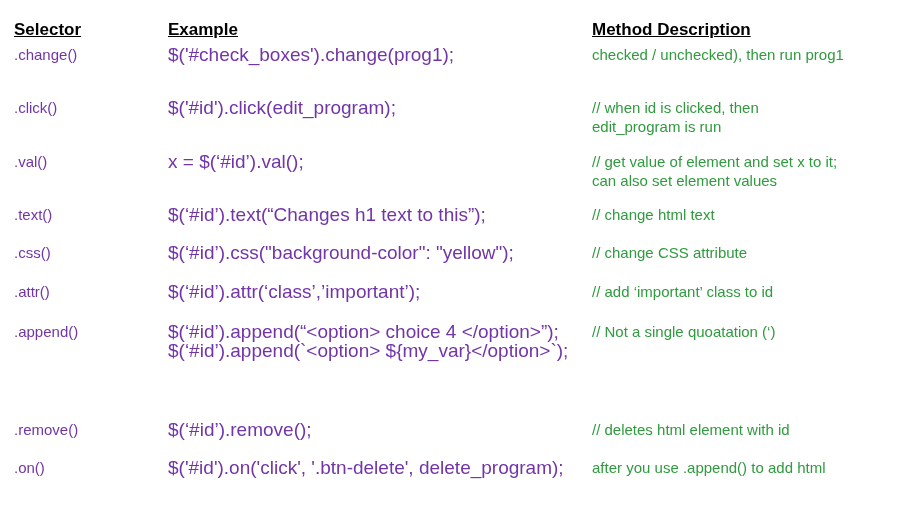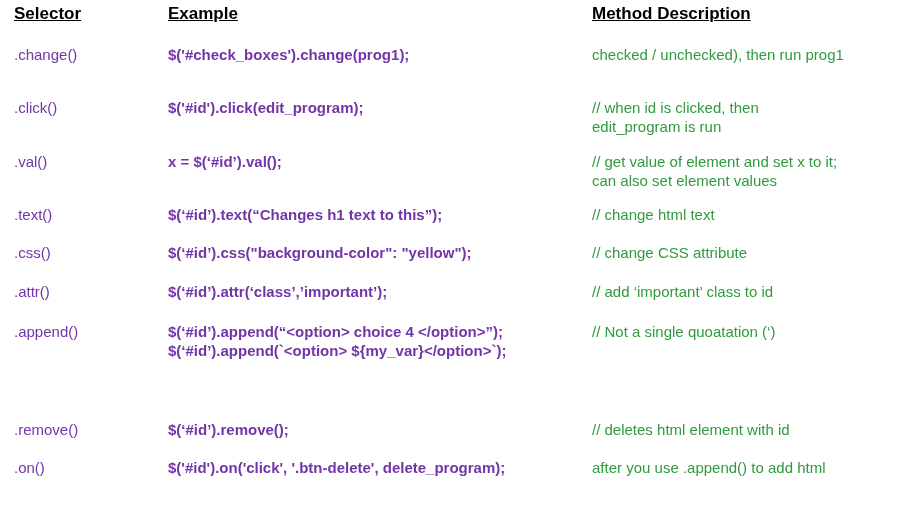--- a/index.html
+++ b/index.html
@@ -29,37 +29,37 @@
 
   
   .header-row { position: absolute; left: 0; top: 4px; right: 0; height: 26px; }
   .hdr {
     color: #000000;
     font-size: 17px;
     font-weight: bold;
     text-decoration: underline;
     white-space: nowrap;
     line-height: 20px;
+    margin-top: 16px;
   }
 
   
   .row { position: absolute; left: 0; right: 0; }
 
   .sel {
     color: #7235A8;
     font-size: 15px;
     line-height: 19px;
     white-space: nowrap;
   }
   .ex {
     color: #7235A8;
-    font-size: 15px;
+    font-size: 19px;
     line-height: 19px;
     white-space: nowrap;
-    font-weight: bold;
   }
   .desc {
     color: #2F9B3E;
     font-size: 15px;
     line-height: 19px;
     white-space: nowrap;
   }
   .ex-line, .desc-line { display: block; }
 </style>
 </head>

